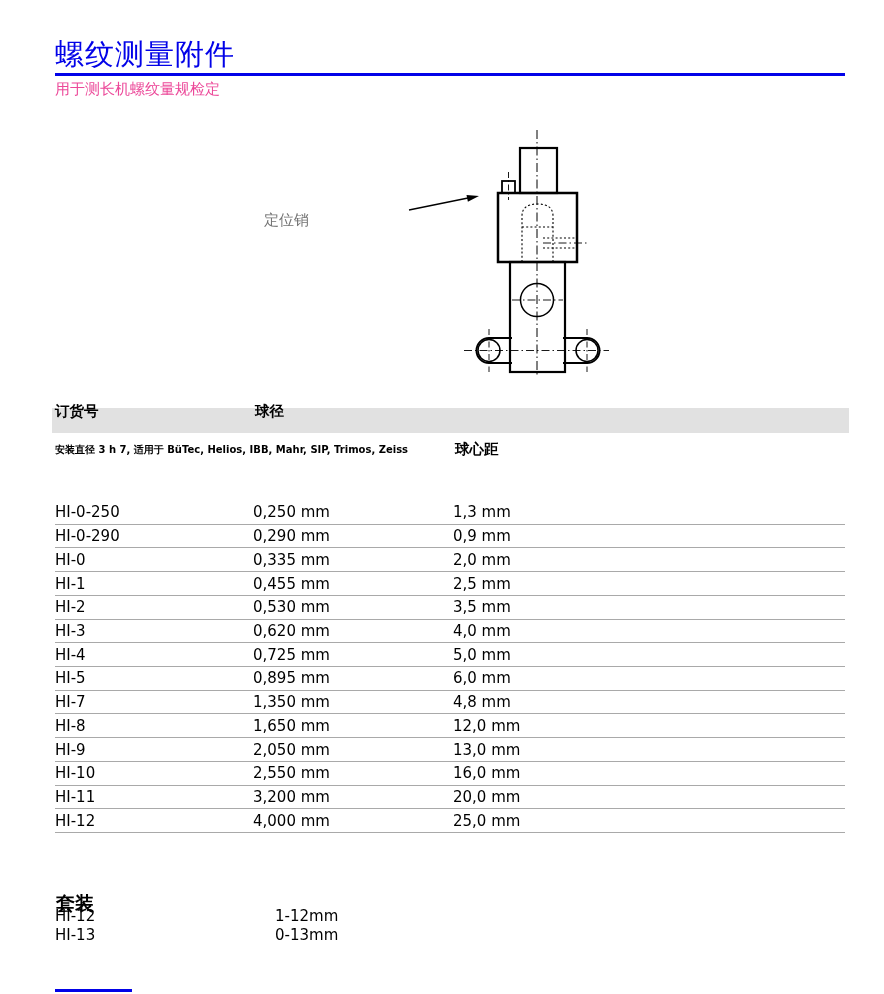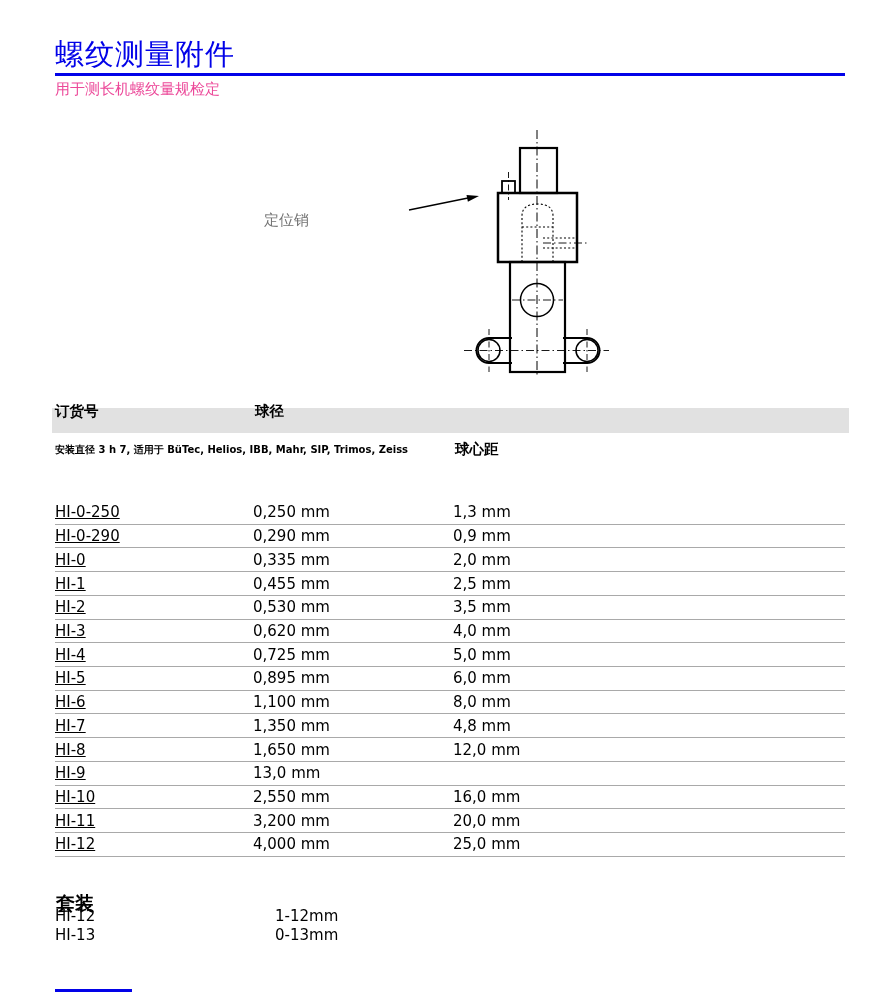--- a/index.html
+++ b/index.html
@@ -22,21 +22,21 @@
   .thead-band{position:absolute;left:52px;top:408px;width:797px;height:25px;background:#e1e1e1;}
   .th{position:absolute;font-size:14.5px;font-weight:bold;white-space:nowrap;}
   .th-order{left:55px;top:402px;}
   .th-diameter{left:255px;top:402px;}
   .th-distance{left:455px;top:412px;margin-top:28px;}
   .section-note{position:absolute;left:55px;top:443px;font-size:10px;font-weight:bold;white-space:nowrap;}
 
   .tbody{position:absolute;left:55px;top:501px;width:790px;}
   .trow{display:flex;align-items:center;height:22.72px;border-bottom:1px solid #a9a9a9;}
   .tcell{font-size:15px;white-space:nowrap;}
-  .tcell:nth-child(1){width:198px;text-decoration:underline;}
+  .tcell:nth-child(1){width:198px;}
   .tcell:nth-child(2){width:200px;}
   .tcell:nth-child(3){flex:1;}
 
   
   .sets-heading{position:absolute;left:56px;top:891px;font-size:19px;font-weight:bold;white-space:nowrap;}
   .sets-body{position:absolute;left:55px;top:907px;width:500px;}
   .set-row{display:flex;height:18.5px;align-items:center;}
   .set-row span:nth-child(1){width:220px;font-size:15px;white-space:nowrap;}
   .set-row span:nth-child(2){font-size:15px;white-space:nowrap;}
 
@@ -131,36 +131,32 @@
         <span class="tcell">HI-4</span>
         <span class="tcell">0,725 mm</span>
         <span class="tcell">5,0 mm</span>
       </div>
       <div class="trow">
         <span class="tcell">HI-5</span>
         <span class="tcell">0,895 mm</span>
         <span class="tcell">6,0 mm</span>
       </div>
       <div class="trow">
-        <span class="tcell">HI-6</span>
-        <span class="tcell">1,100 mm</span>
-        <span class="tcell">8,0 mm</span>
-      </div>
-      <div class="trow">
         <span class="tcell">HI-7</span>
         <span class="tcell">1,350 mm</span>
         <span class="tcell">4,8 mm</span>
       </div>
       <div class="trow">
         <span class="tcell">HI-8</span>
         <span class="tcell">1,650 mm</span>
         <span class="tcell">12,0 mm</span>
       </div>
       <div class="trow">
         <span class="tcell">HI-9</span>
+        <span class="tcell">2,050 mm</span>
         <span class="tcell">13,0 mm</span>
       </div>
       <div class="trow">
         <span class="tcell">HI-10</span>
         <span class="tcell">2,550 mm</span>
         <span class="tcell">16,0 mm</span>
       </div>
       <div class="trow">
         <span class="tcell">HI-11</span>
         <span class="tcell">3,200 mm</span>

